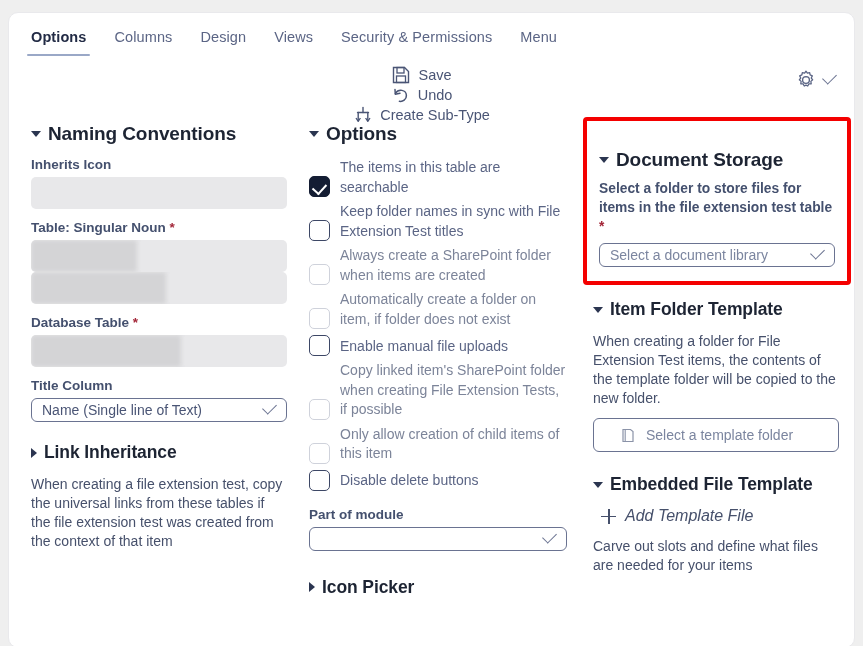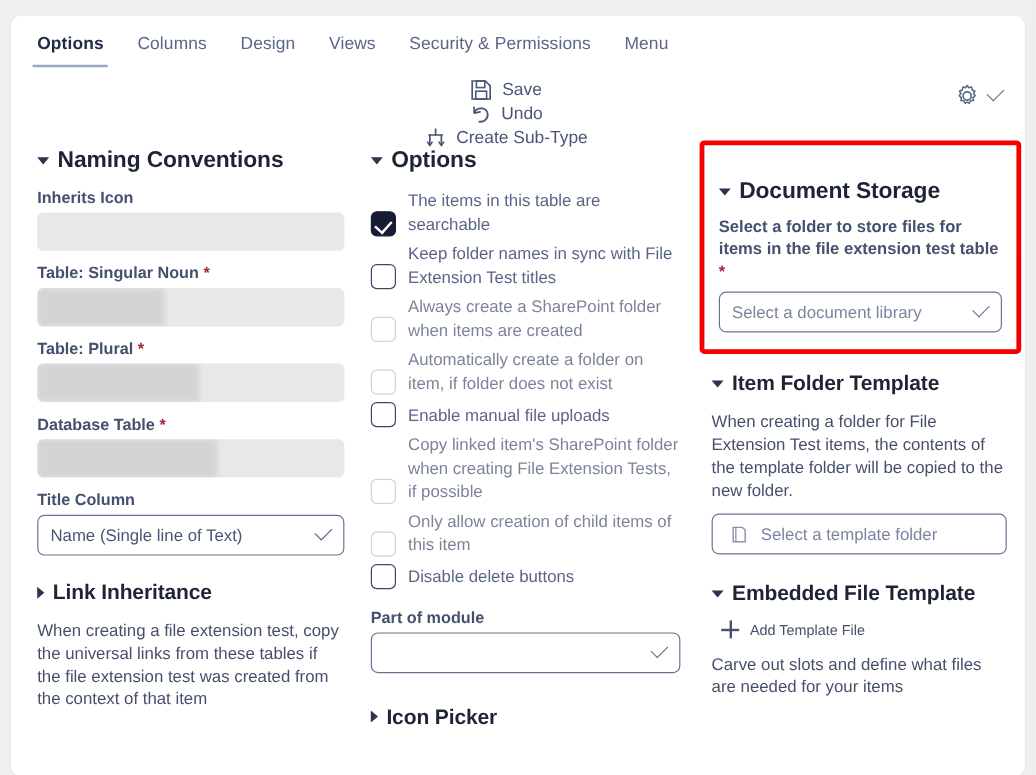--- a/index.html
+++ b/index.html
@@ -124,21 +124,21 @@
     position: relative;
     overflow: hidden;
   }
   .redact .blur {
     position: absolute;
     left: 0; top: 0; bottom: 0;
     background: #d4d4d6;
     filter: blur(2px);
   }
   .select {
-    height: 34px;
+    height: 24px;
     border: 1px solid #6a7391;
     border-radius: 6px;
     display: flex;
     align-items: center;
     padding: 0 10px;
     font-size: 14px;
     color: #5b6585;
     cursor: pointer;
     background: #fff;
   }
@@ -212,34 +212,35 @@
     line-height: 19px;
     margin-bottom: 7px;
   }
   .pickbtn {
     height: 34px;
     border: 1px solid #6a7391;
     border-radius: 6px;
     display: flex;
     align-items: center;
     gap: 10px;
-    padding: 0 14px;
+    padding: 0 26px;
     font-size: 14px;
     color: #7b859f;
     cursor: pointer;
     background: #fff;
   }
   .addrow {
     display: flex;
     align-items: center;
     gap: 9px;
     margin: 6px 0 12px 8px;
     cursor: pointer;
-    font-size: 12px;
+    font-size: 16px;
     color: #46506b;
+    font-style: italic;
   }
   .plus {
     position: relative;
     width: 15px; height: 15px; flex: 0 0 auto;
   }
   .plus::before, .plus::after {
     content: ""; position: absolute; background: #46506b;
   }
   .plus::before { left: 0; top: 7px; width: 15px; height: 1.6px; }
   .plus::after  { top: 0; left: 7px; height: 15px; width: 1.6px; }
@@ -302,21 +303,20 @@
       </div>
 
       <div class="flabel"><span>Inherits Icon</span></div>
       <div class="redact"></div>
 
       <div class="flabel"><span>Table: Singular Noun</span> <span class="req">*</span></div>
       <div class="redact">
           <div class="blur" style="width:106px"></div>
         </div>
 
-      <div class="flabel"><span>Table: Plural</span> <span class="req">*</span></div>
       <div class="redact">
           <div class="blur" style="width:135px"></div>
         </div>
 
       <div class="flabel"><span>Database Table</span> <span class="req">*</span></div>
       <div class="redact">
           <div class="blur" style="width:150px"></div>
         </div>
 
       <div class="flabel"><span>Title Column</span></div>

